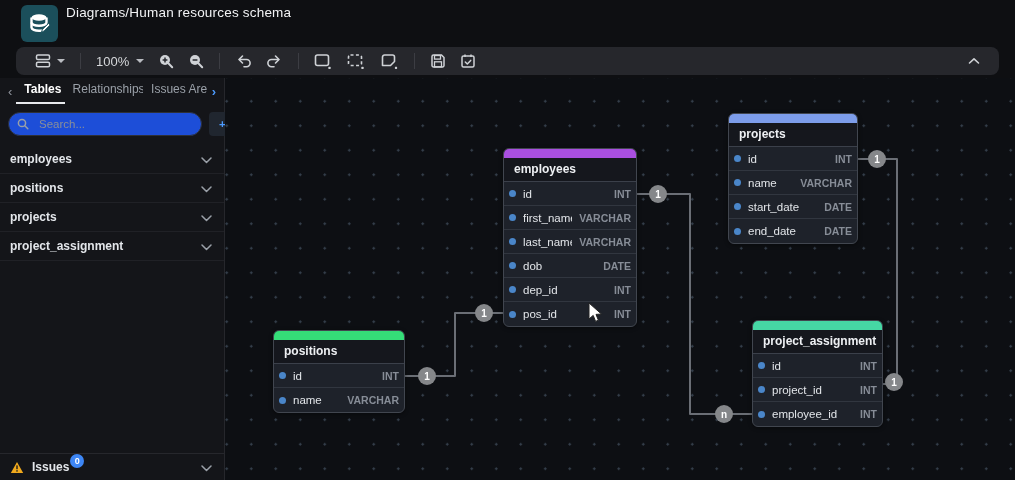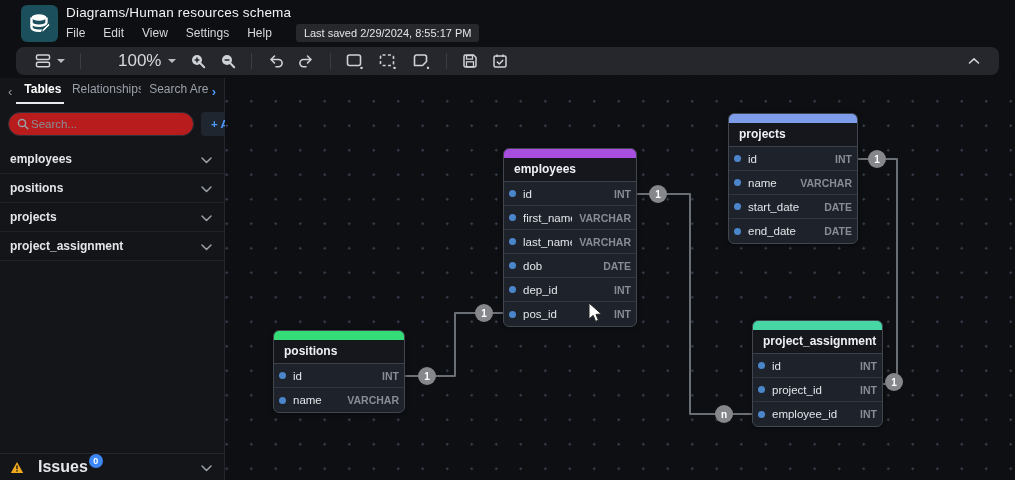--- a/index.html
+++ b/index.html
@@ -18,57 +18,57 @@
   .menu-item { font-size:12px; color:#d6d8db; padding:2px 9px 2px 0; margin-right:9px; cursor:default; }
   .saved-badge { font-size:11px; color:#e3e4e6; background:#27282c; border-radius:3px;
     padding:3px 8px; margin-left:6px; white-space:nowrap; }
 
   
   .toolbar { position:absolute; left:16px; top:47px; width:983px; height:28px; background:#26272c;
     border-radius:8px; display:flex; align-items:center; padding:0 12px; }
   .tbtn { display:flex; align-items:center; justify-content:center; height:22px; padding:0 7px;
     color:#cfd2d6; cursor:pointer; }
   .tbtn svg { display:block; }
-  .zoom-label { font-size:17px; color:#d6d8db; margin-right:2px;margin-left:22px; }
+  .zoom-label { font-size:13px; color:#d6d8db; margin-right:2px; }
   .caret { width:0; height:0; border-left:4px solid transparent; border-right:4px solid transparent;
     border-top:4px solid #b9bcc1; margin-left:5px; }
   .tb-divider { width:1px; height:16px; background:#3c3d43; margin:0 8px; }
   .tb-right { margin-left:auto; }
 
   
   .main { position:absolute; left:0; top:78px; width:1015px; height:402px; }
   .sidebar { position:absolute; left:0; top:0; width:225px; height:402px; background:#141519;
     border-right:1px solid #26272c; }
 
   .tabs { display:flex; align-items:center; height:26px; padding:0 4px; }
   .tab-chevron { font-size:13px; color:#8e939b; padding:0 4px; cursor:pointer; }
   .tab-chevron.next { color:#4c9afd; margin-left:auto; font-weight:bold; }
   .tab { font-size:12px; color:#9aa0a8; padding:4px 8px 6px; white-space:nowrap; overflow:hidden;
     cursor:pointer; }
   .tab.active { color:#ffffff; font-weight:bold; border-bottom:2px solid #e8eaed; }
 
   .search-row { display:flex; align-items:center; gap:7px; padding:8px 8px 9px; }
-  .search-box { flex:1; display:flex; align-items:center; gap:2px; height:24px; background:#b91c1c;
+  .search-box { flex:1; display:flex; align-items:center; gap:10px; height:24px; background:#1d4ed8;
     border:1px solid #2d3038; border-radius:12px; padding:0 8px; }
   .search-box input { flex:1; min-width:0; border:none; outline:none; background:transparent;
     font-size:11.5px; color:#d6d8db; font-family:inherit; }
   .search-box input::placeholder { color:#8a8f98; }
   .add-table-btn { height:24px; padding:0 10px; border:none; border-radius:4px; background:#20262f;
     color:#4c9afd; font-size:11.5px; font-weight:bold; font-family:inherit; cursor:pointer;
     white-space:nowrap; }
 
   .table-list { }
   .list-item { display:flex; align-items:center; justify-content:space-between; height:29px;
     padding:0 12px 0 10px; border-bottom:1px solid #202126; cursor:pointer; }
   .list-item .label { font-size:12px; font-weight:bold; color:#e3e6ea; }
   .chev { color:#9aa0a8; }
 
   .issues-row { position:absolute; left:0; bottom:0; width:100%; height:27px; border-top:1px solid #26272c;
     display:flex; align-items:center; padding:0 12px 0 10px; background:#141519; }
-  .issues-label { font-size:16px; font-weight:bold; color:#e3e6ea; margin-left:14px; }
+  .issues-label { font-size:12px; font-weight:bold; color:#e3e6ea; margin-left:8px; }
   .issues-badge { min-width:14px; height:14px; border-radius:50%; background:#3d86f5; color:#fff;
     font-size:9px; font-weight:bold; display:flex; align-items:center; justify-content:center;
     transform:translateY(-6px); margin-left:1px; }
   .issues-row .chev { margin-left:auto; }
 
   
   .canvas { position:absolute; left:225px; top:0; width:790px; height:402px; background:#0d0f13;
     background-image:radial-gradient(circle, #36404d 1.1px, transparent 1.4px);
     background-size:24.5px 24.5px; background-position:14px 11px; overflow:hidden; }
   .rel-svg { position:absolute; left:0; top:0; pointer-events:none; }
@@ -96,30 +96,20 @@
     <div class="logo">
       <svg width="24" height="24" viewBox="0 0 24 24">
         <ellipse cx="11" cy="5.5" rx="7.5" ry="3.2" fill="#fff"></ellipse>
         <path d="M3.5 5.5 v5 c0 1.8 3.3 3.2 7.5 3.2 s7.5-1.4 7.5-3.2 v-5" fill="none" stroke="#fff" stroke-width="2.4"></path>
         <path d="M3.5 10.5 v5 c0 1.8 3.3 3.2 7.5 3.2 1 0 2-.08 2.9-.23" fill="none" stroke="#fff" stroke-width="2.4"></path>
         <path d="M20.5 11.5 l-6 6 -1.2 2.7 2.7-1.2 6-6 z" fill="#fff" stroke="#1b4f5b" stroke-width="0.8"></path>
       </svg>
     </div>
     <div class="title-block">
       <div class="doc-title">Diagrams/Human resources schema</div>
-      <div class="header-row2">
-        <nav class="menubar">
-            <span class="menu-item">File</span>
-            <span class="menu-item">Edit</span>
-            <span class="menu-item">View</span>
-            <span class="menu-item">Settings</span>
-            <span class="menu-item">Help</span>
-          </nav>
-        <span class="saved-badge">Last saved 2/29/2024, 8:55:17 PM</span>
-      </div>
     </div>
   </div>
 
   <div class="toolbar">
     <div class="tbtn">
       <svg width="17" height="16" viewBox="0 0 17 16">
         <rect x="1.5" y="2" width="13" height="4.6" rx="1.4" fill="none" stroke="#cfd2d6" stroke-width="1.5"></rect>
         <rect x="1.5" y="9.2" width="13" height="4.6" rx="1.4" fill="none" stroke="#cfd2d6" stroke-width="1.5"></rect>
       </svg>
       <span class="caret"></span>
@@ -203,21 +193,21 @@
   </div>
 
   <div class="main">
 
     <aside class="sidebar">
       <div class="tabs">
         <span class="tab-chevron">‹</span>
         <span class="tabs-holder" style="display:flex;overflow:hidden;flex:1;">
             <span class="tab active">Tables</span>
             <span class="tab">Relationships</span>
-            <span class="tab">Search Are</span>
+            <span class="tab">Issues Are</span>
           </span>
         <span class="tab-chevron next">›</span>
       </div>
 
       <div class="search-row">
         <div class="search-box">
           <svg width="12" height="12" viewBox="0 0 12 12">
             <circle cx="5" cy="5" r="3.6" fill="none" stroke="#9aa0a8" stroke-width="1.5"></circle>
             <line x1="7.8" y1="7.8" x2="10.8" y2="10.8" stroke="#9aa0a8" stroke-width="1.5" stroke-linecap="round"></line>
           </svg>

